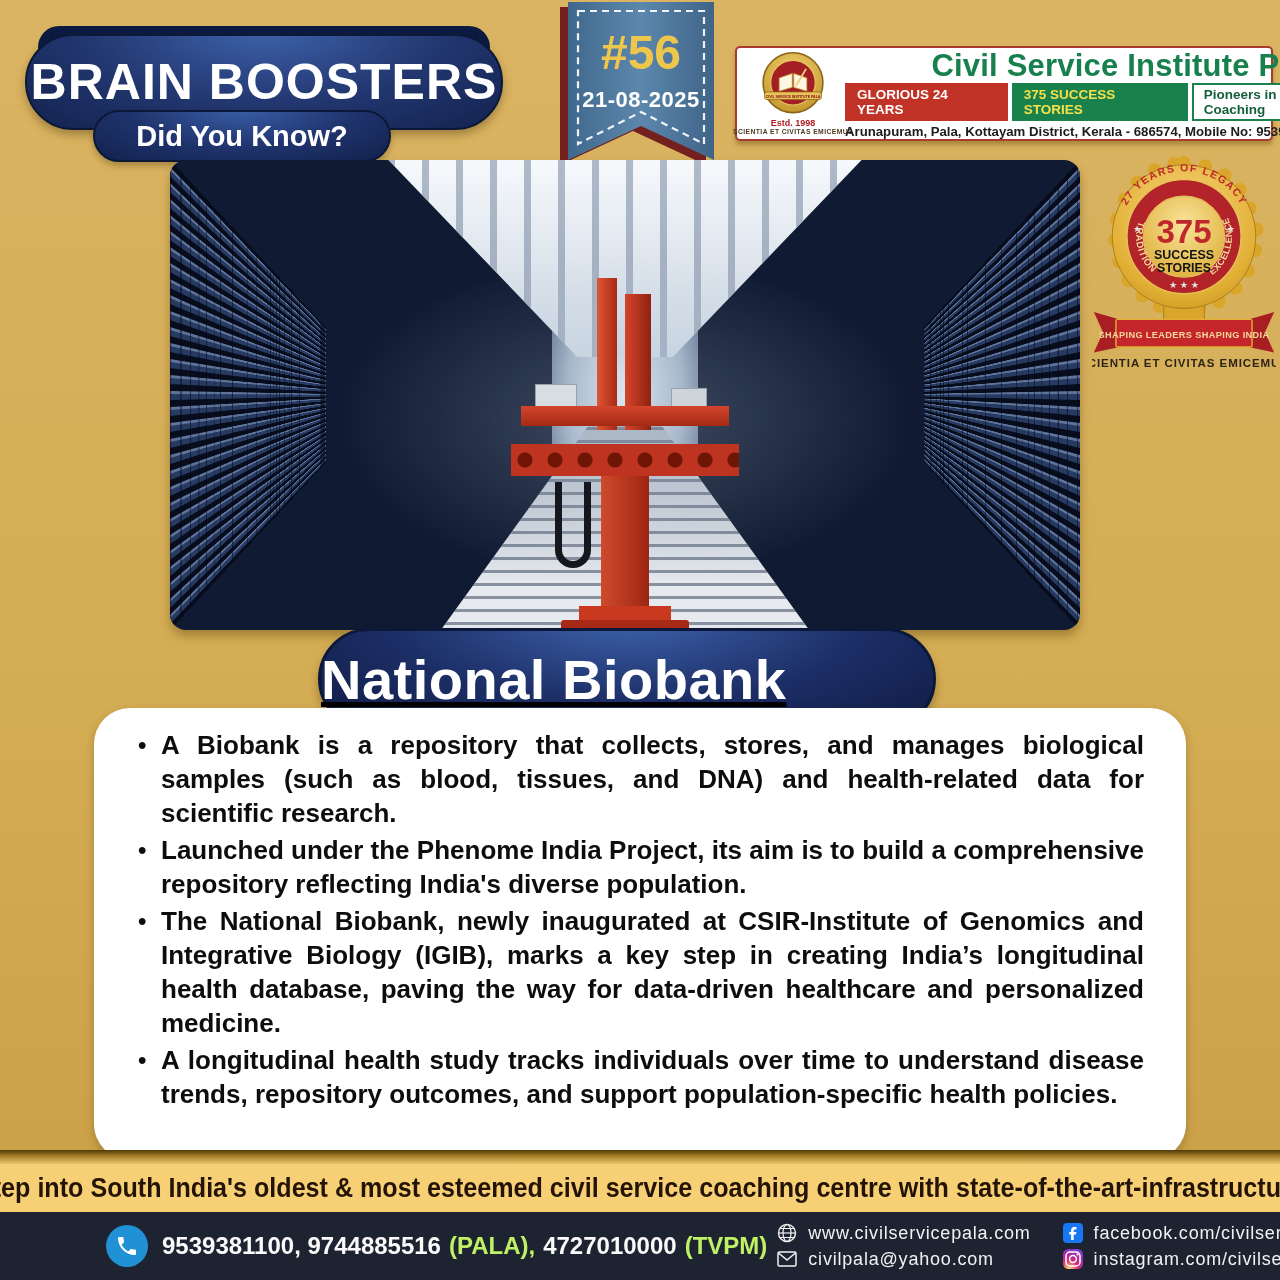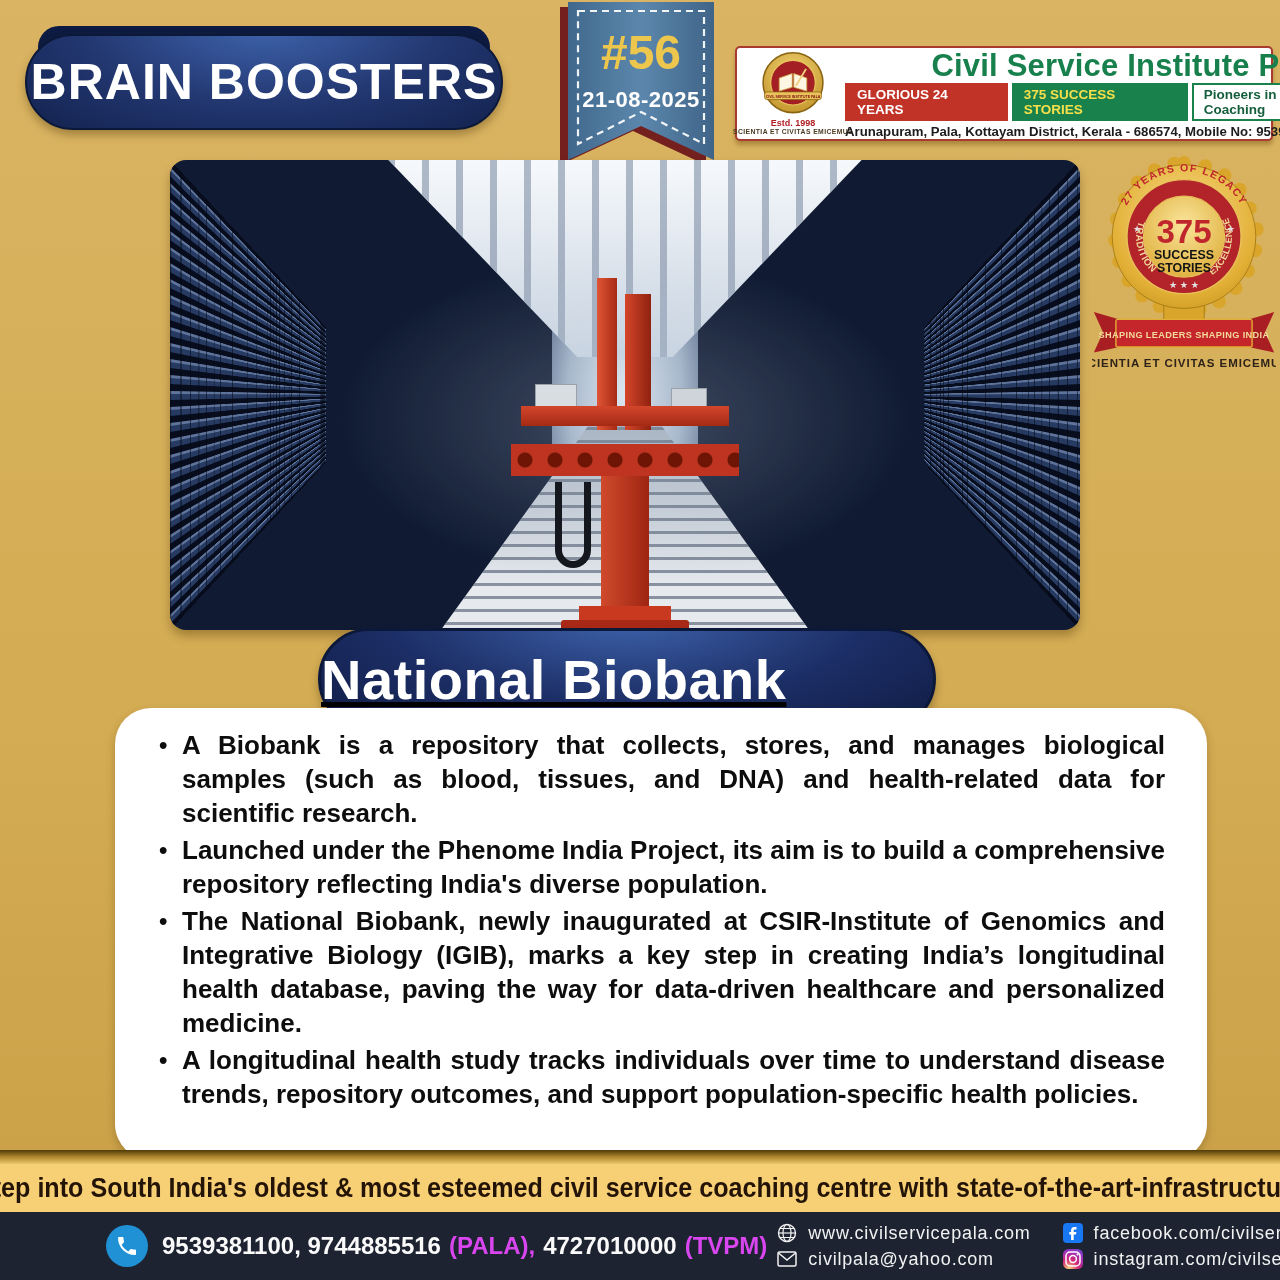--- a/index.html
+++ b/index.html
@@ -92,53 +92,56 @@
   .nb-pill{
     position:absolute;left:318px;top:628px;width:618px;height:102px;border-radius:51px;
     background:radial-gradient(ellipse at 50% -15%, #3E63AC 0%, #1C2E66 55%, #101C45 100%);
     border:3px solid #0C1839;display:flex;align-items:center;justify-content:flex-start;
     box-shadow:0 6px 8px rgba(60,40,0,.35);
     text-decoration:underline;
   }
   .nb-pill span{color:#fff;font-size:56px;font-weight:bold;letter-spacing:.5px;}
   
   .card{position:absolute;left:94px;top:708px;width:1092px;height:452px;background:#fff;
-    border-radius:36px;padding:20px 42px 14px 40px;box-shadow:0 4px 8px rgba(80,55,0,.3);margin-left:21px;}
+    border-radius:36px;padding:20px 42px 14px 40px;box-shadow:0 4px 8px rgba(80,55,0,.3);}
   .card ul{list-style:none;}
   .card li{position:relative;padding-left:27px;font-size:26px;font-weight:bold;color:#0d0d0d;
     line-height:34px;text-align:justify;margin-bottom:3px;}
   .card li::before{content:"\2022";position:absolute;left:4px;top:0;font-size:24px;}
   
   .gold-band{position:absolute;left:0;top:1150px;width:1280px;height:14px;
     background:linear-gradient(180deg,#4E3A06 0%, #A8802A 45%, #ECC76C 100%);}
   .strip{position:absolute;left:0;top:1164px;width:1280px;height:48px;background:#F7CF74;
     display:flex;align-items:center;justify-content:center;}
   .strip span{display:inline-block;transform:scaleX(.93);font-size:27px;font-weight:bold;color:#241407;white-space:nowrap;}
   
   .footer{position:absolute;left:0;top:1212px;width:1280px;height:68px;background:#1D2331;
     display:flex;align-items:center;}
   .phone-group{display:flex;align-items:center;margin-left:106px;}
   .phone-circle{width:42px;height:42px;border-radius:50%;background:#2191D6;display:flex;
     align-items:center;justify-content:center;margin-right:14px;flex-shrink:0;}
   .phone-row{font-size:24px;font-weight:bold;color:#FAFAFA;white-space:nowrap;}
   .phone-row span{margin-right:8px;}
-  .gold-txt{color:#d946ef;}
+  .gold-txt{color:#bef264;}
   .contact-grid{margin-left:auto;margin-right:16px;display:grid;
     grid-template-columns:auto auto;column-gap:30px;row-gap:5px;}
   .contact-item{display:flex;align-items:center;font-size:18px;letter-spacing:.8px;color:#F2F2F2;white-space:nowrap;}
   .contact-item .cicon{display:flex;align-items:center;justify-content:center;width:24px;margin-right:9px;flex-shrink:0;}
 </style>
 </head>
 <body>
 
 <div class="canvas">
 
   <div class="brain-back"></div>
   <div class="brain-pill">
     <span>BRAIN BOOSTERS</span>
+  </div>
+  <div class="dyk-pill">
+    <span>Did You Know?</span>
   </div>
 
   <div class="ribbon-wrap">
     <svg width="150" height="160" viewBox="0 0 150 160">
       <defs>
         <linearGradient id="ribGrad" x1="0" y1="0" x2="1" y2="0">
           <stop offset="0" stop-color="#40688C"></stop>
             <stop offset="0.5" stop-color="#5C87AC"></stop>
             <stop offset="1" stop-color="#3F6488"></stop>
         </linearGradient>

